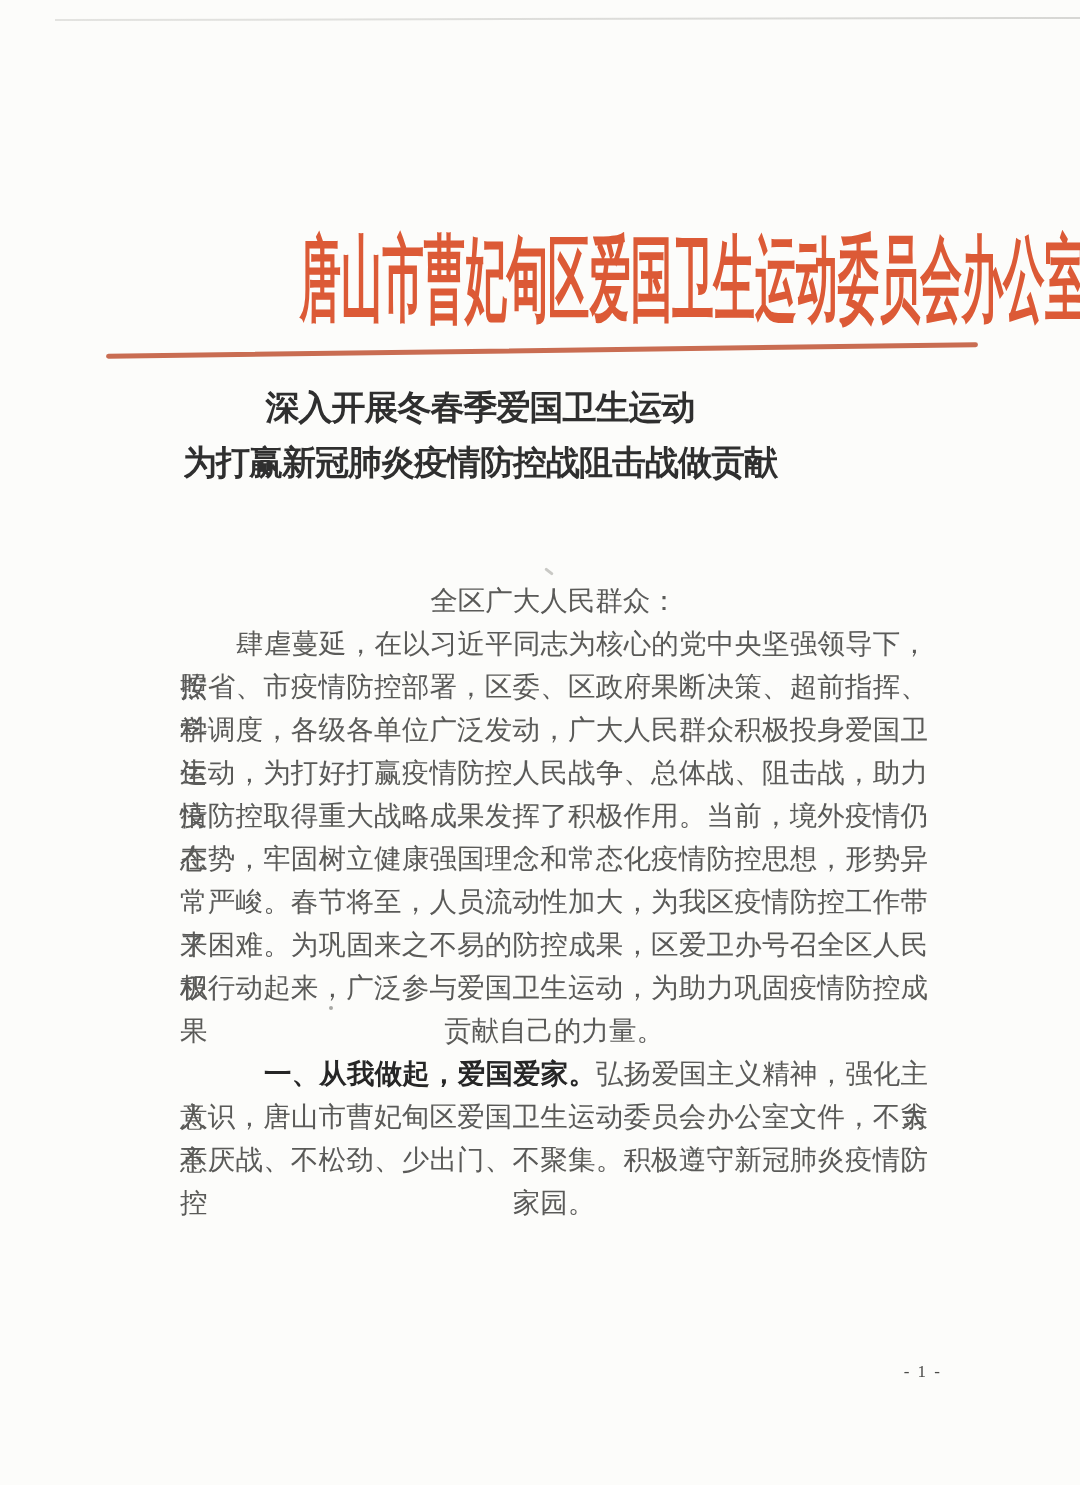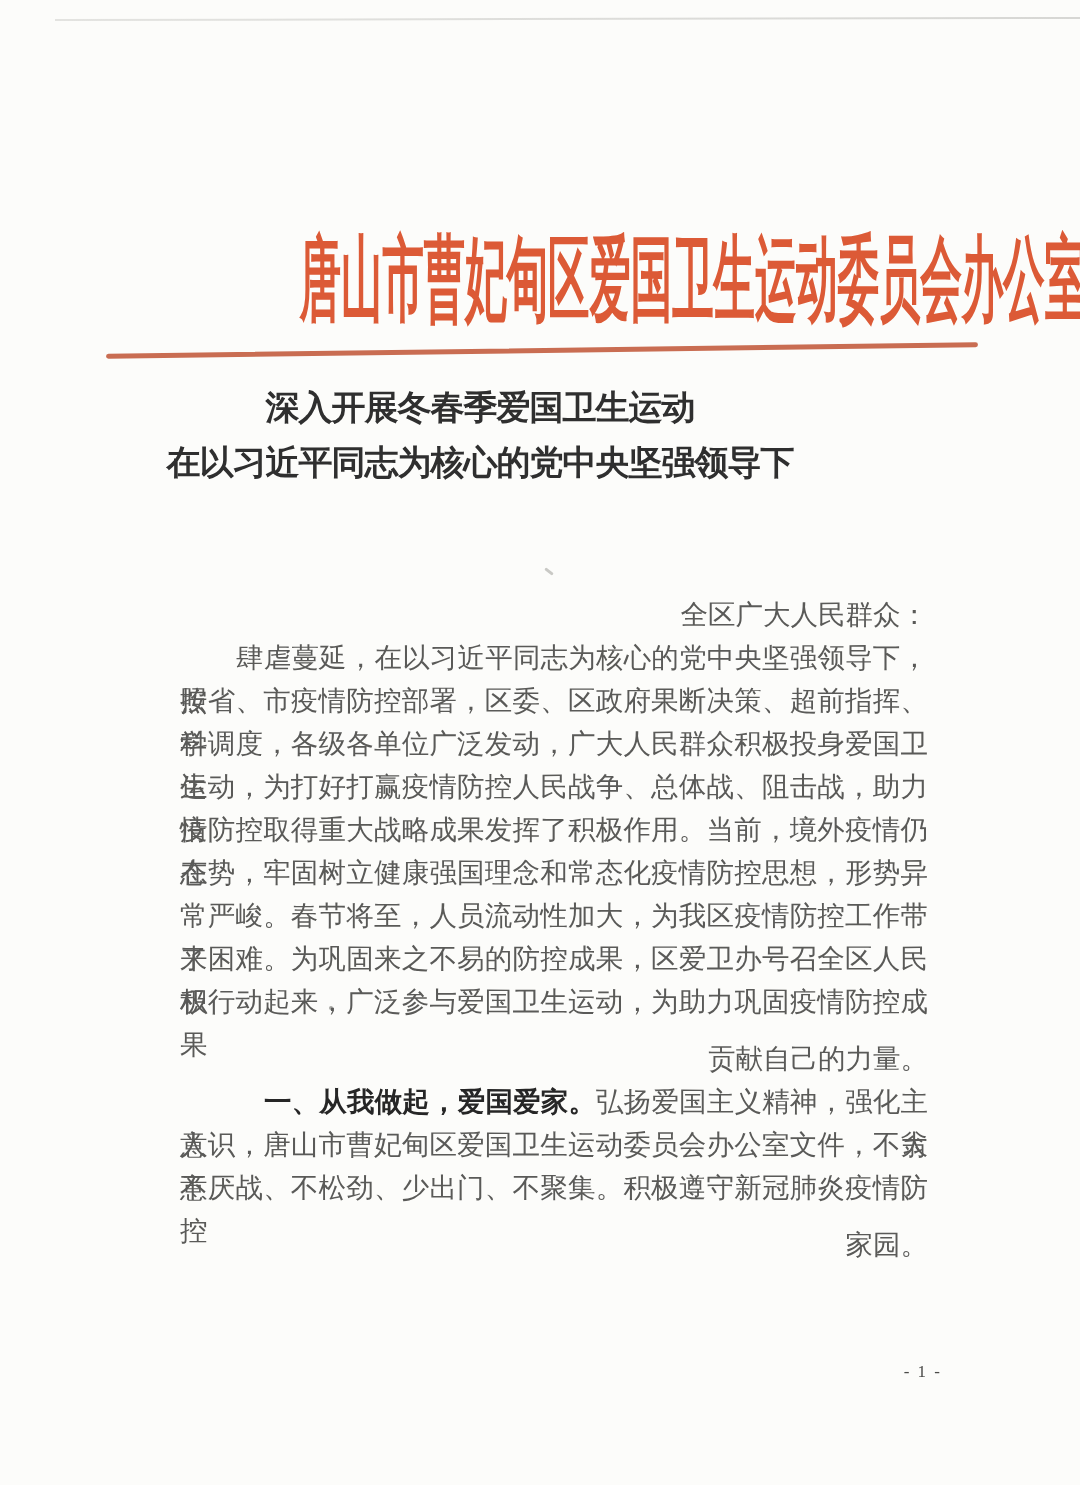--- a/index.html
+++ b/index.html
@@ -76,22 +76,21 @@
   }
   .line {
     height: 43px;
     overflow: visible;
   }
   .just {
     text-align: justify;
     text-align-last: justify;
   }
   .left {
-    text-align: right;
-    margin-top: 14px;
+    text-align: center;
   }
   .indent {
     text-indent: 56px;
   }
   .section-head {
     font-family: "Liberation Sans", sans-serif;
     font-weight: 700;
     color: #262626;
     margin-left: 28px;
   }
@@ -130,21 +129,21 @@
 <div class="page">
 
   <div class="scan-edge-line"></div>
 
   <div class="org-header">唐山市曹妃甸区爱国卫生运动委员会办公室文件</div>
 
   <div class="header-underline"></div>
 
   <div class="doc-title">
     <div>深入开展冬春季爱国卫生运动</div>
-    <div>在以习近平同志为核心的党中央坚强领导下</div>
+    <div>为打赢新冠肺炎疫情防控战阻击战做贡献</div>
   </div>
 
   <div class="speck-1"></div>
   <div class="speck-2"></div>
 
   <div class="doc-body">
     <div class="line left">全区广大人民群众：</div>
     <div class="line just indent">肆虐蔓延，在以习近平同志为核心的党中央坚强领导下，按</div>
     <div class="line just">照省、市疫情防控部署，区委、区政府果断决策、超前指挥、科</div>
     <div class="line just">学调度，各级各单位广泛发动，广大人民群众积极投身爱国卫生</div>

